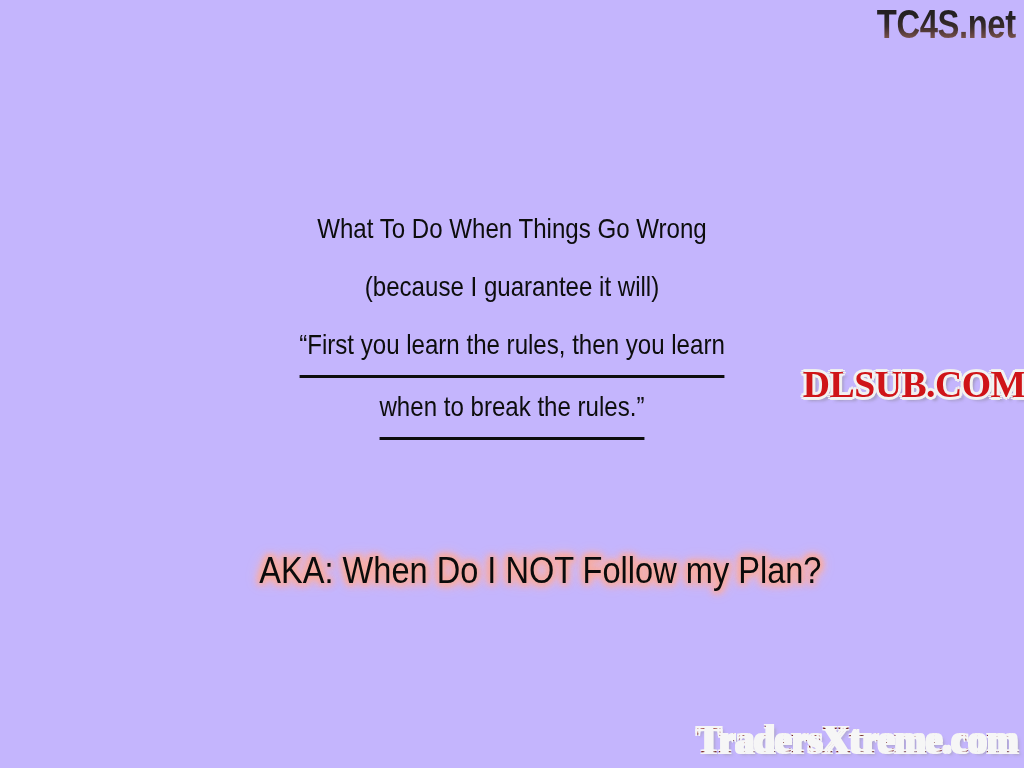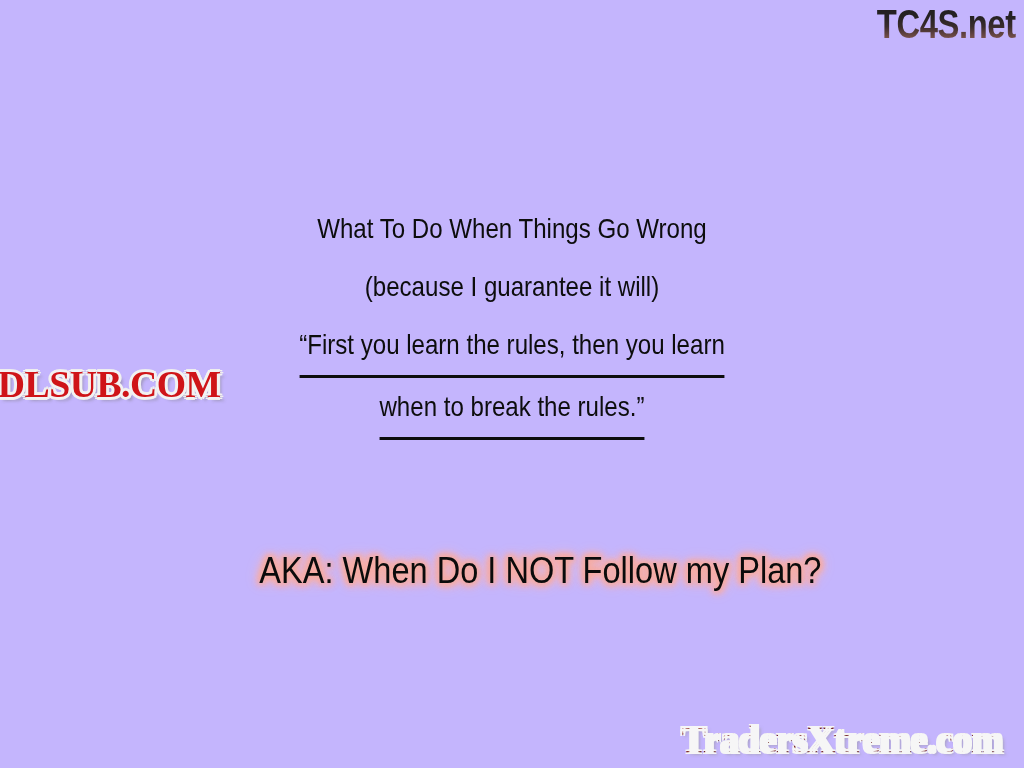--- a/index.html
+++ b/index.html
@@ -73,21 +73,21 @@
     padding-bottom: 1px;
     display: inline-block;
   }
 
   
   .watermark {
     position: absolute;
     left: 0;
     top: 366px;
     width: 1024px;
-    text-align: left;
+    text-align: right;
     pointer-events: none;
   }
   .watermark-text {
     display: inline-block;
     font-family: "Liberation Serif", serif;
     font-weight: bold;
     font-size: 37px;
     line-height: 38px;
     letter-spacing: -0.5px;
     transform: scaleX(1.02);
@@ -131,21 +131,21 @@
        0 0 18px #f8bdb5,
        2px 2px 7px #f5a9a0,
       -2px -2px 7px #f5a9a0,
        2px -2px 7px #f5a9a0,
       -2px  2px 7px #f5a9a0;
   }
 
   
   .brand-bottom {
     position: absolute;
-    right: 21px;
+    right: 6px;
     bottom: 8px;
     font-family: "Liberation Serif", serif;
     font-weight: bold;
     font-size: 38px;
     line-height: 42px;
     letter-spacing: -0.3px;
     white-space: nowrap;
     color: #c05b55;
     -webkit-text-stroke: 1.1px #6e2420;
     paint-order: stroke fill;

